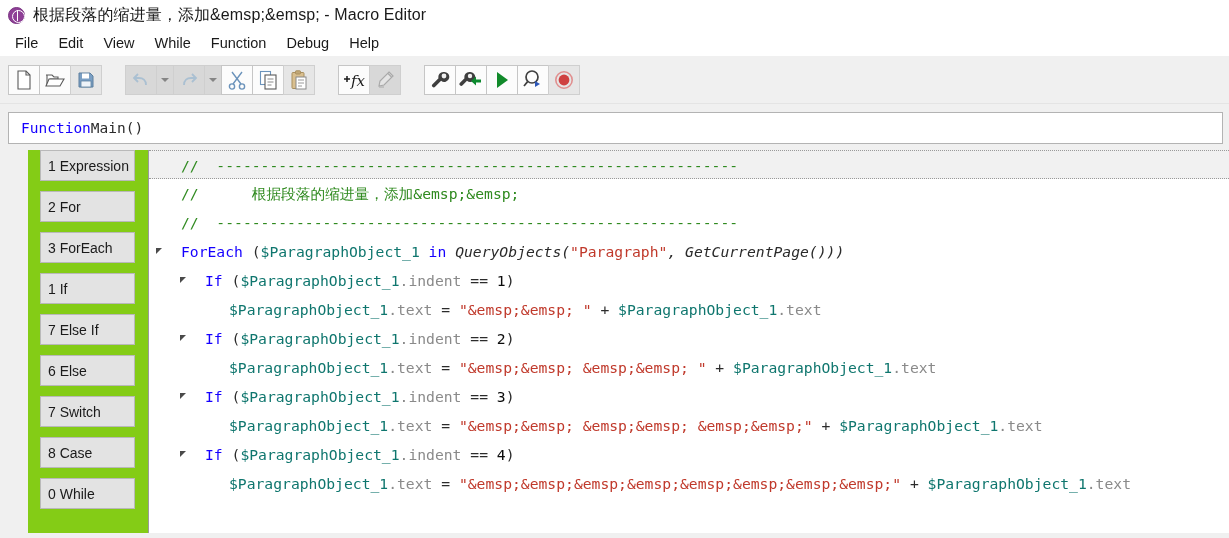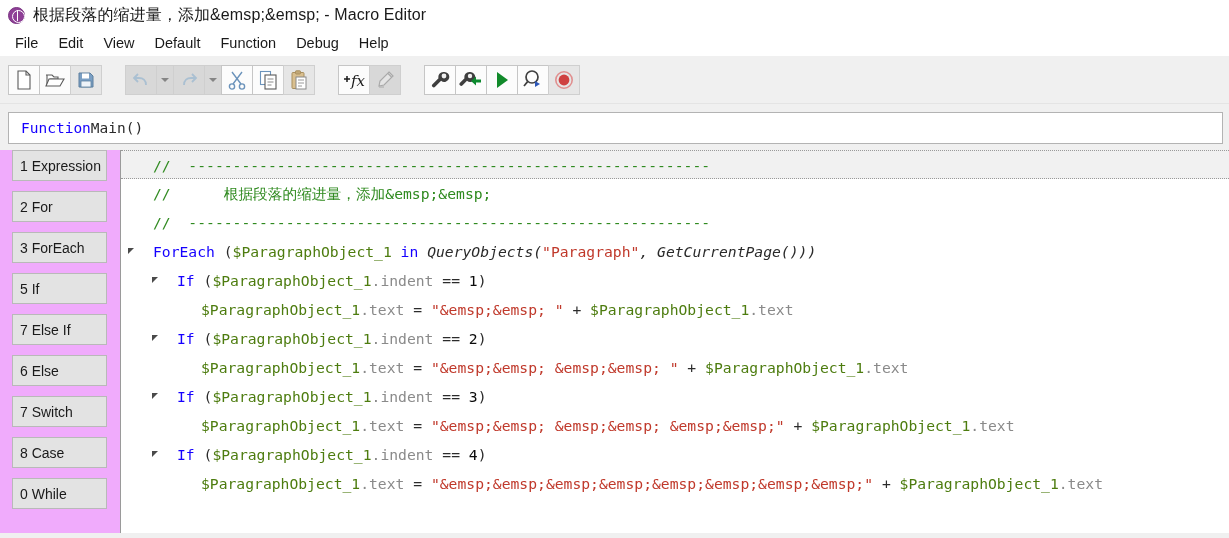--- a/index.html
+++ b/index.html
@@ -85,23 +85,24 @@
   }
   .kw-blue { color: #1500ff; }
   .plain   { color: #2b2b2b; }
 
   
   .split { display: flex; height: 383px; padding-left: 0px; }
 
   
   .sidebar {
     width: 120px; flex: 0 0 120px;
-    background: #f0abfc;
+    background: #84cc16;
     padding: 0 0 0 12px;
     overflow: hidden;
+    margin-left: 28px;
   }
   .side-btn {
     width: 95px; height: 31px;
     background: #e3e3e3;
     border: 1px solid #b9b9b9;
     display: flex; align-items: center;
     padding-left: 7px;
     font-size: 14px; color: #1a1a1a;
     margin-bottom: 10px;
     white-space: nowrap;
@@ -132,42 +133,42 @@
   .fold {
     position: absolute; left: 7px; top: 11px;
     width: 0; height: 0;
     border-left: 6px solid #4a4a4a;
     border-bottom: 6px solid transparent;
   }
   .ln-body { display: inline-block; }
 
   .c-comment { color: #2f8a1f; }
   .c-kw      { color: #1500ff; }
-  .c-var     { color: #4d7c0f; }
+  .c-var     { color: #0f766e; }
   .c-prop    { color: #8a8a8a; }
   .c-str     { color: #c0392b; }
   .c-num     { color: #0b0b0b; }
   .c-punct   { color: #2b2b2b; }
   .c-fn      { color: #2b2b2b; font-style: italic; }
 </style>
 </head>
 <body>
 
 <div id="app">
 
   <div class="titlebar">
     <div class="app-icon"></div>
     <div class="title-text">根据段落的缩进量，添加&amp;emsp;&amp;emsp;  - Macro Editor</div>
   </div>
 
   <div class="menubar" id="menubar">
       <div class="menu-item">File</div>
       <div class="menu-item">Edit</div>
       <div class="menu-item">View</div>
-      <div class="menu-item">Default</div>
+      <div class="menu-item">While</div>
       <div class="menu-item">Function</div>
       <div class="menu-item">Debug</div>
       <div class="menu-item">Help</div>
     </div>
 
   <div class="toolbar" id="toolbar">
       <div class="tgroup">
         <div class="tbtn">
           <span>
             <svg width="18" height="20" viewBox="0 0 18 20">
@@ -331,21 +332,21 @@
         <div class="side-btn">
           <span>1 Expression</span>
         </div>
         <div class="side-btn">
           <span>2 For</span>
         </div>
         <div class="side-btn">
           <span>3 ForEach</span>
         </div>
         <div class="side-btn">
-          <span>5 If</span>
+          <span>1 If</span>
         </div>
         <div class="side-btn">
           <span>7 Else If</span>
         </div>
         <div class="side-btn">
           <span>6 Else</span>
         </div>
         <div class="side-btn">
           <span>7 Switch</span>
         </div>

